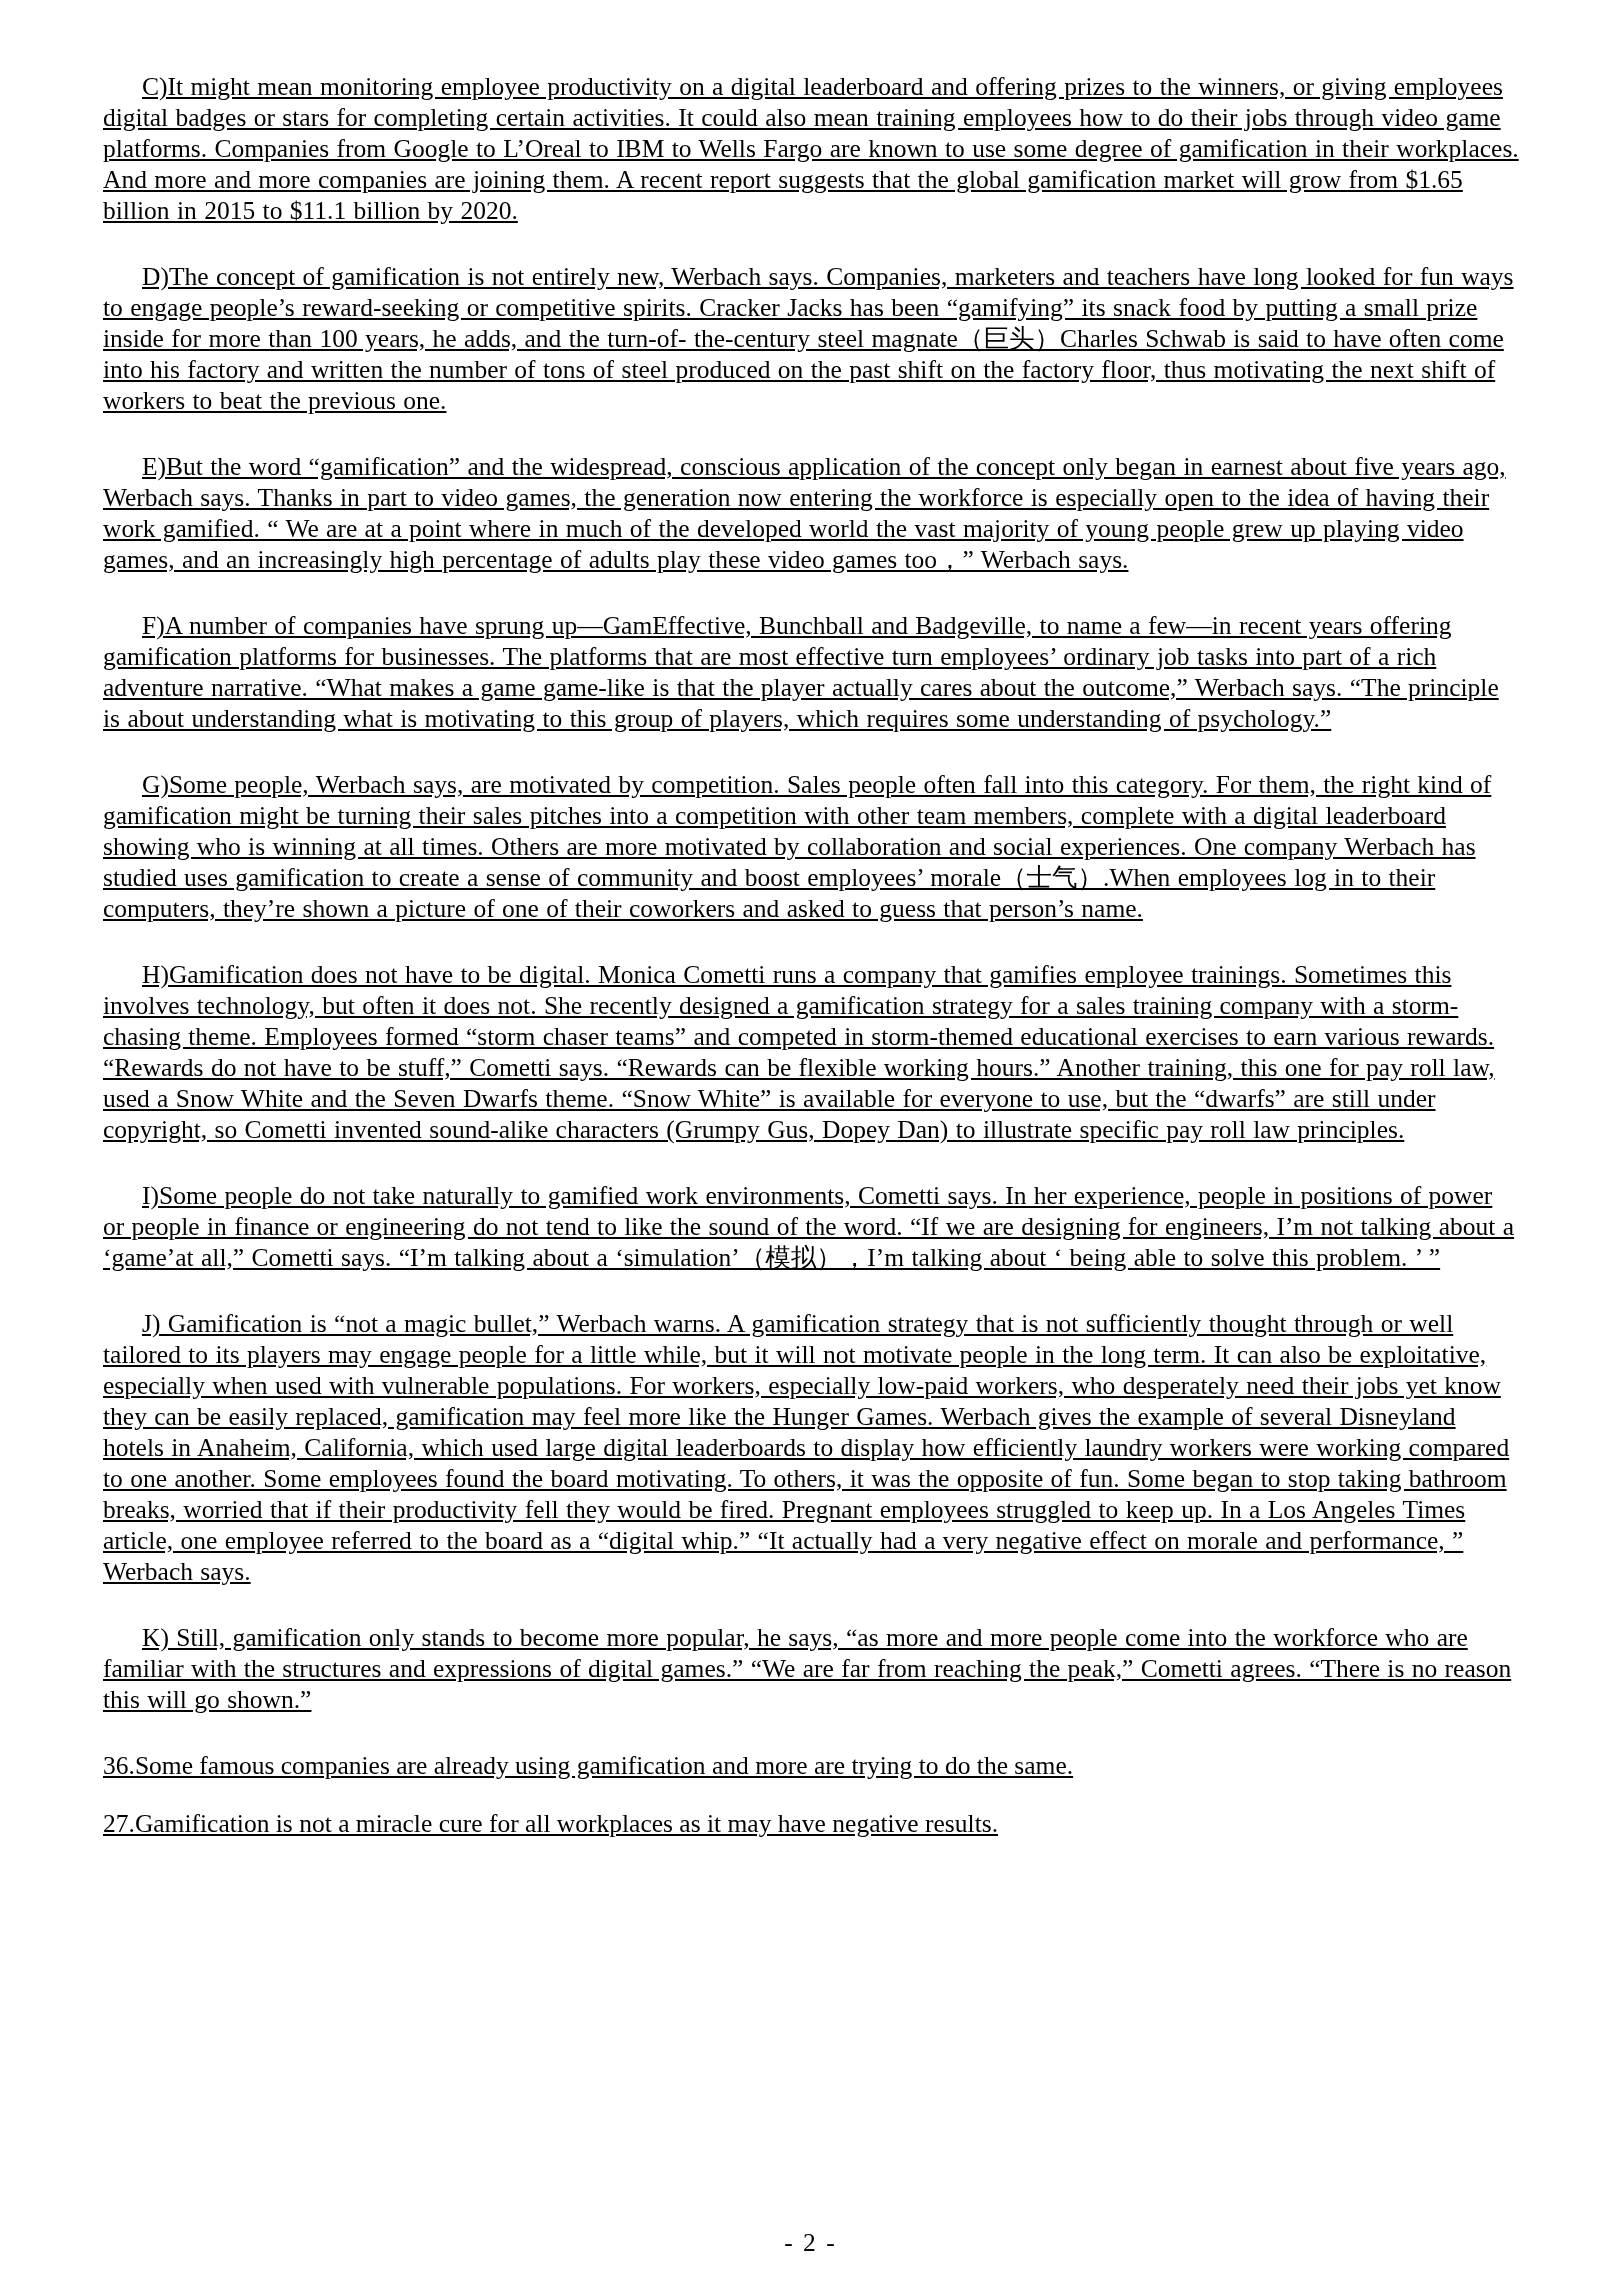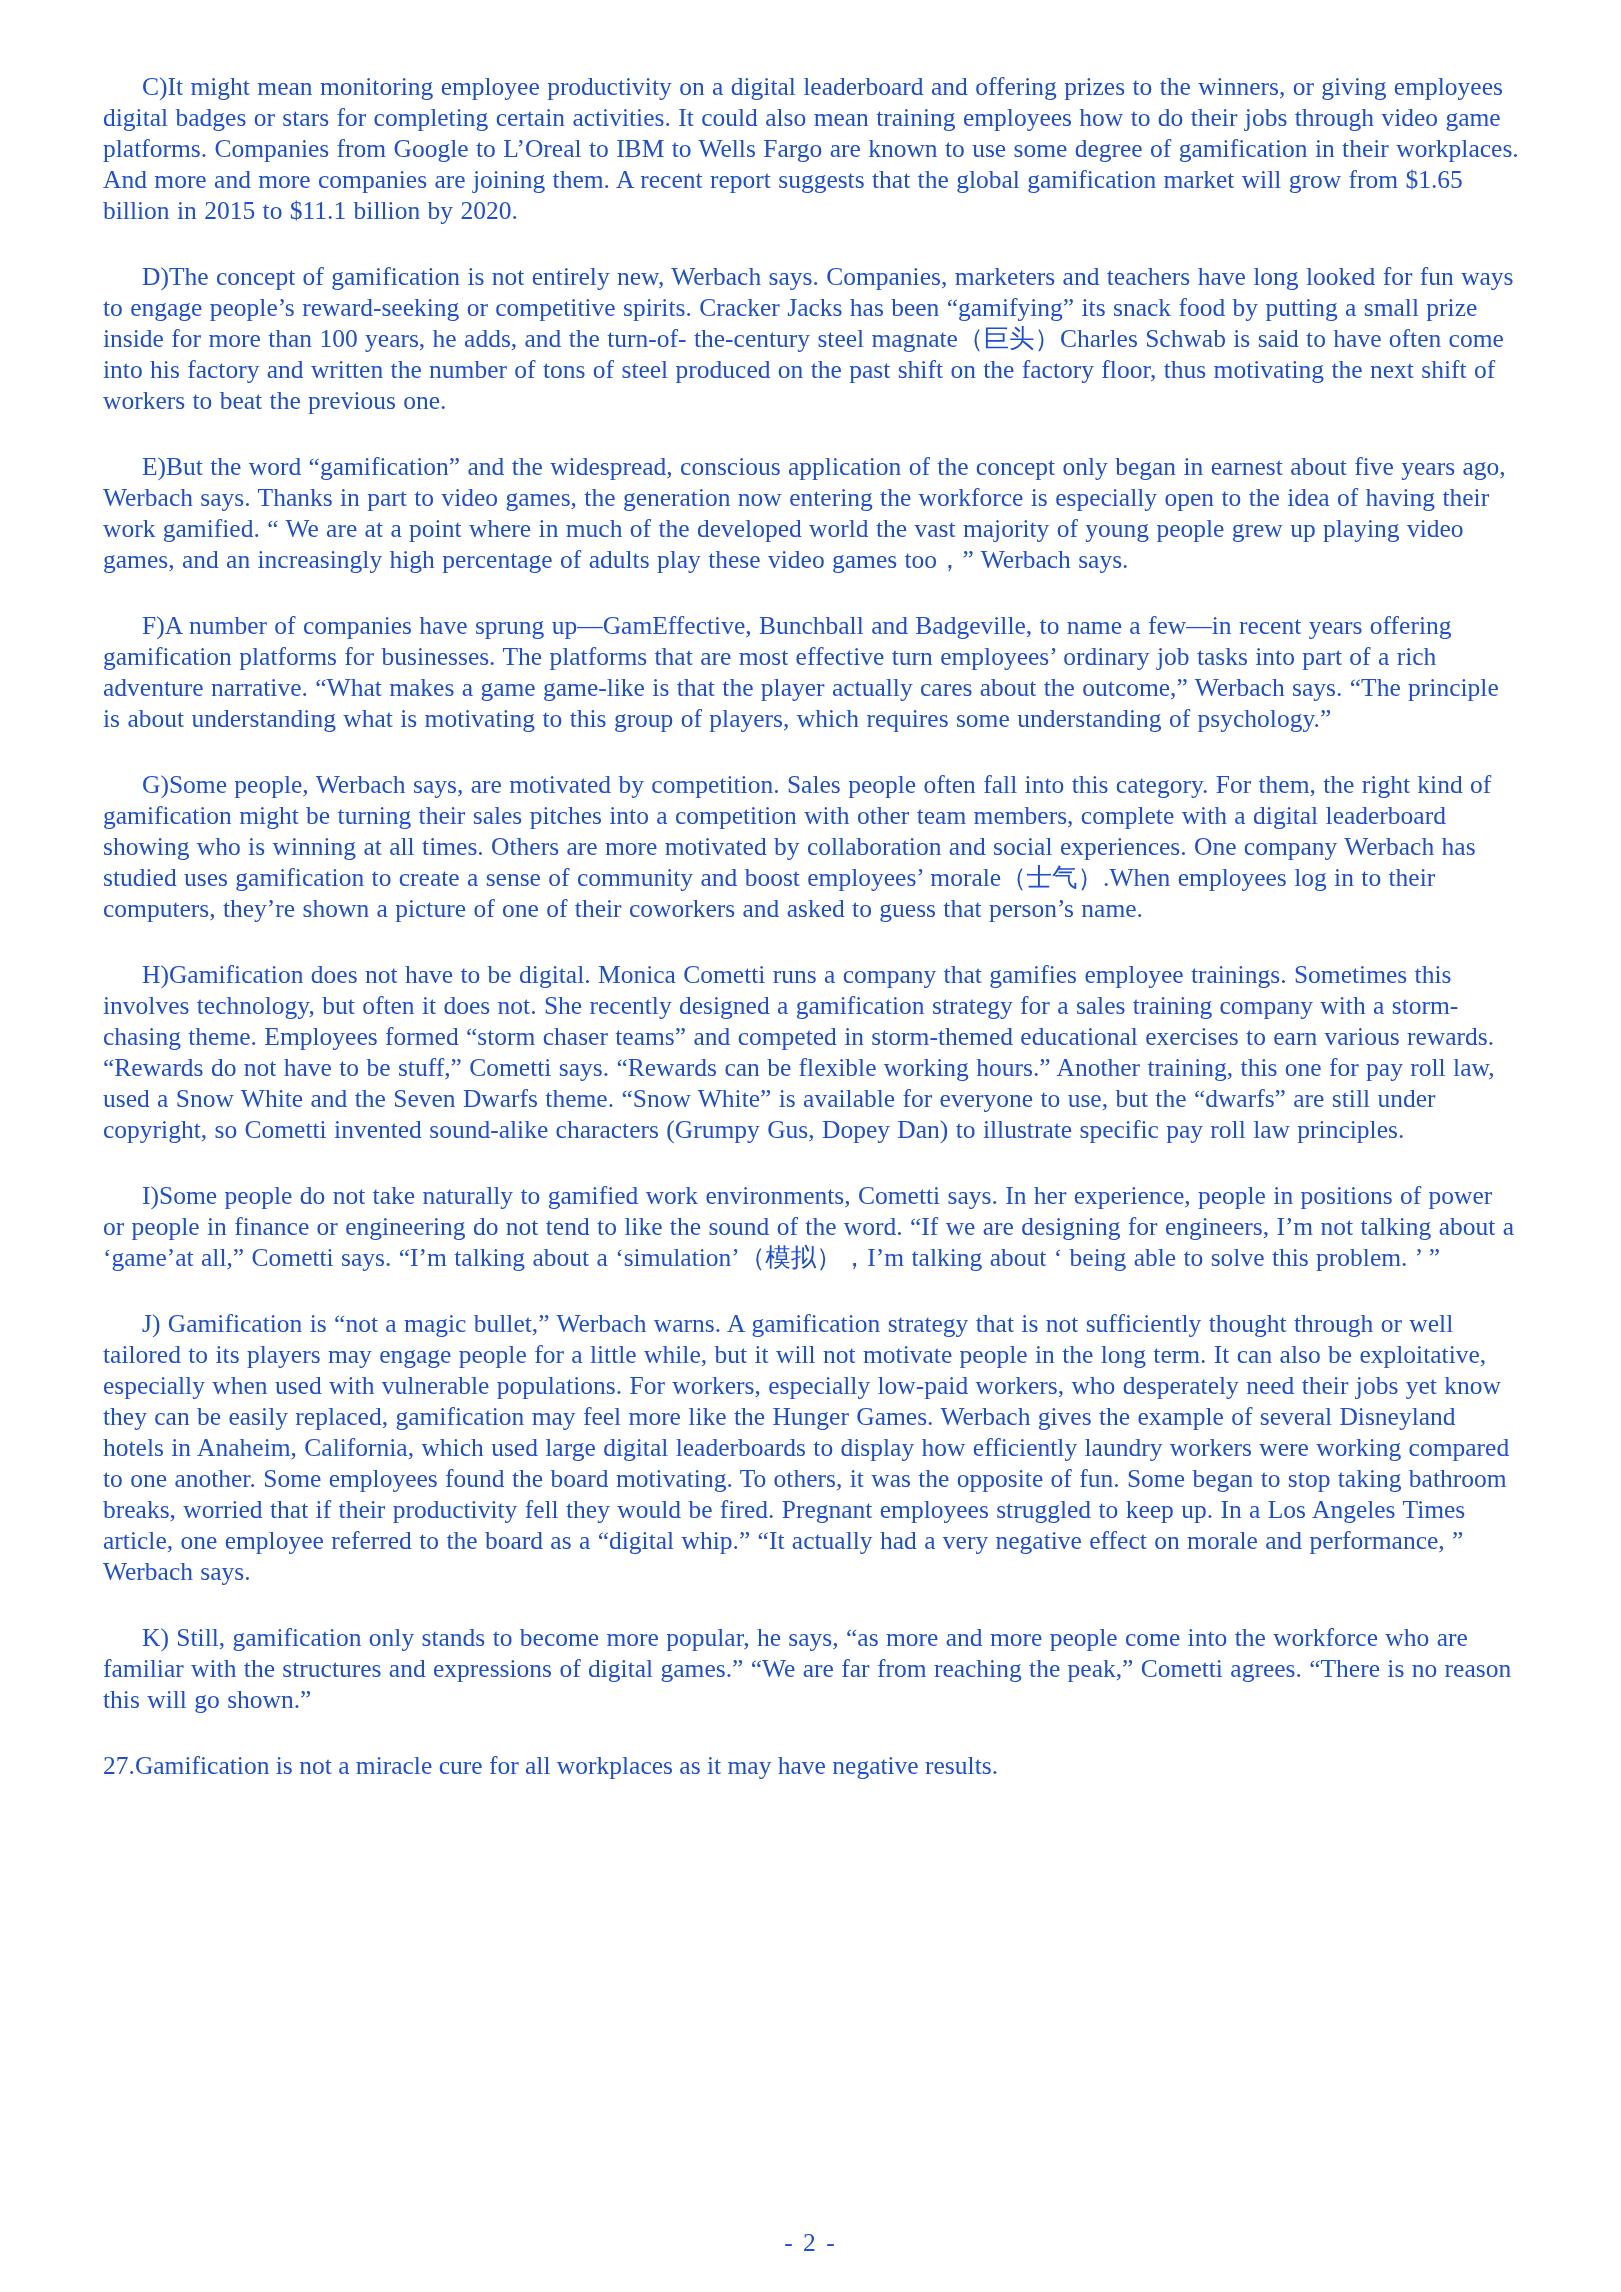--- a/index.html
+++ b/index.html
@@ -5,24 +5,25 @@
   html, body {
     margin: 0;
     padding: 0;
     background: #ffffff;
   }
   .page {
     position: relative;
     width: 1621px;
     height: 2293px;
     background: #ffffff;
-    color: #1d4ed8;
+    color: #000000;
     font-family: "Liberation Serif", "DejaVu Serif", serif;
     overflow: hidden;
     box-sizing: border-box;
+    text-decoration: underline;
   }
   .content {
     padding: 71px 102px 0 103px;
   }
   .para {
     margin: 0 0 35px 0;
     font-size: 25.5px;
     line-height: 31px;
     text-align: left;
     text-indent: 39px;
@@ -58,19 +59,20 @@
     <p class="para">D)The concept of gamification is not entirely new, Werbach says. Companies, marketers and teachers have long looked for fun ways to engage people’s reward-seeking or competitive spirits. Cracker Jacks has been “gamifying” its snack food by putting a small prize inside for more than 100 years, he adds, and the turn-of- the-century steel magnate（巨头）Charles Schwab is said to have often come into his factory and written the number of tons of steel produced on the past shift on the factory floor, thus motivating the next shift of workers to beat the previous one.</p>
     <p class="para">E)But the word “gamification” and the widespread, conscious application of the concept only began in earnest about five years ago, Werbach says. Thanks in part to video games, the generation now entering the workforce is especially open to the idea of having their work gamified. “ We are at a point where in much of the developed world the vast majority of young people grew up playing video games, and an increasingly high percentage of adults play these video games too，” Werbach says.</p>
     <p class="para">F)A number of companies have sprung up—GamEffective, Bunchball and Badgeville, to name a few—in recent years offering gamification platforms for businesses. The platforms that are most effective turn employees’ ordinary job tasks into part of a rich adventure narrative. “What makes a game game-like is that the player actually cares about the outcome,” Werbach says. “The principle is about understanding what is motivating to this group of players, which requires some understanding of psychology.”</p>
     <p class="para">G)Some people, Werbach says, are motivated by competition. Sales people often fall into this category. For them, the right kind of gamification might be turning their sales pitches into a competition with other team members, complete with a digital leaderboard showing who is winning at all times. Others are more motivated by collaboration and social experiences. One company Werbach has studied uses gamification to create a sense of community and boost employees’ morale（士气）.When employees log in to their computers, they’re shown a picture of one of their coworkers and asked to guess that person’s name.</p>
     <p class="para">H)Gamification does not have to be digital. Monica Cometti runs a company that gamifies employee trainings. Sometimes this involves technology, but often it does not. She recently designed a gamification strategy for a sales training company with a storm-chasing theme. Employees formed “storm chaser teams” and competed in storm-themed educational exercises to earn various rewards. “Rewards do not have to be stuff,” Cometti says. “Rewards can be flexible working hours.” Another training, this one for pay roll law, used a Snow White and the Seven Dwarfs theme. “Snow White” is available for everyone to use, but the “dwarfs” are still under copyright, so Cometti invented sound-alike characters (Grumpy Gus, Dopey Dan) to illustrate specific pay roll law principles.</p>
     <p class="para">I)Some people do not take naturally to gamified work environments, Cometti says. In her experience, people in positions of power or people in finance or engineering do not tend to like the sound of the word. “If we are designing for engineers, I’m not talking about a ‘game’at all,” Cometti says. “I’m talking about a ‘simulation’（模拟），I’m talking about ‘ being able to solve this problem. ’ ”</p>
     <p class="para">J) Gamification is “not a magic bullet,” Werbach warns. A gamification strategy that is not sufficiently thought through or well tailored to its players may engage people for a little while, but it will not motivate people in the long term. It can also be exploitative, especially when used with vulnerable populations. For workers, especially low-paid workers, who desperately need their jobs yet know they can be easily replaced, gamification may feel more like the Hunger Games. Werbach gives the example of several Disneyland hotels in Anaheim, California, which used large digital leaderboards to display how efficiently laundry workers were working compared to one another. Some employees found the board motivating. To others, it was the opposite of fun. Some began to stop taking bathroom breaks, worried that if their productivity fell they would be fired. Pregnant employees struggled to keep up. In a Los Angeles Times article, one employee referred to the board as a “digital whip.” “It actually had a very negative effect on morale and performance, ” Werbach says.</p>
     <p class="para">K) Still, gamification only stands to become more popular, he says, “as more and more people come into the workforce who are familiar with the structures and expressions of digital games.” “We are far from reaching the peak,” Cometti agrees. “There is no reason this will go shown.”</p>
 
     <div class="statements">
+      <p class="statement">36.Some famous companies are already using gamification and more are trying to do the same.</p>
       <p class="statement">27.Gamification is not a miracle cure for all workplaces as it may have negative results.</p>
     </div>
   </div>
 
   <div class="page-number">- 2 -</div>
 </div>
 
 
 </body></html>

